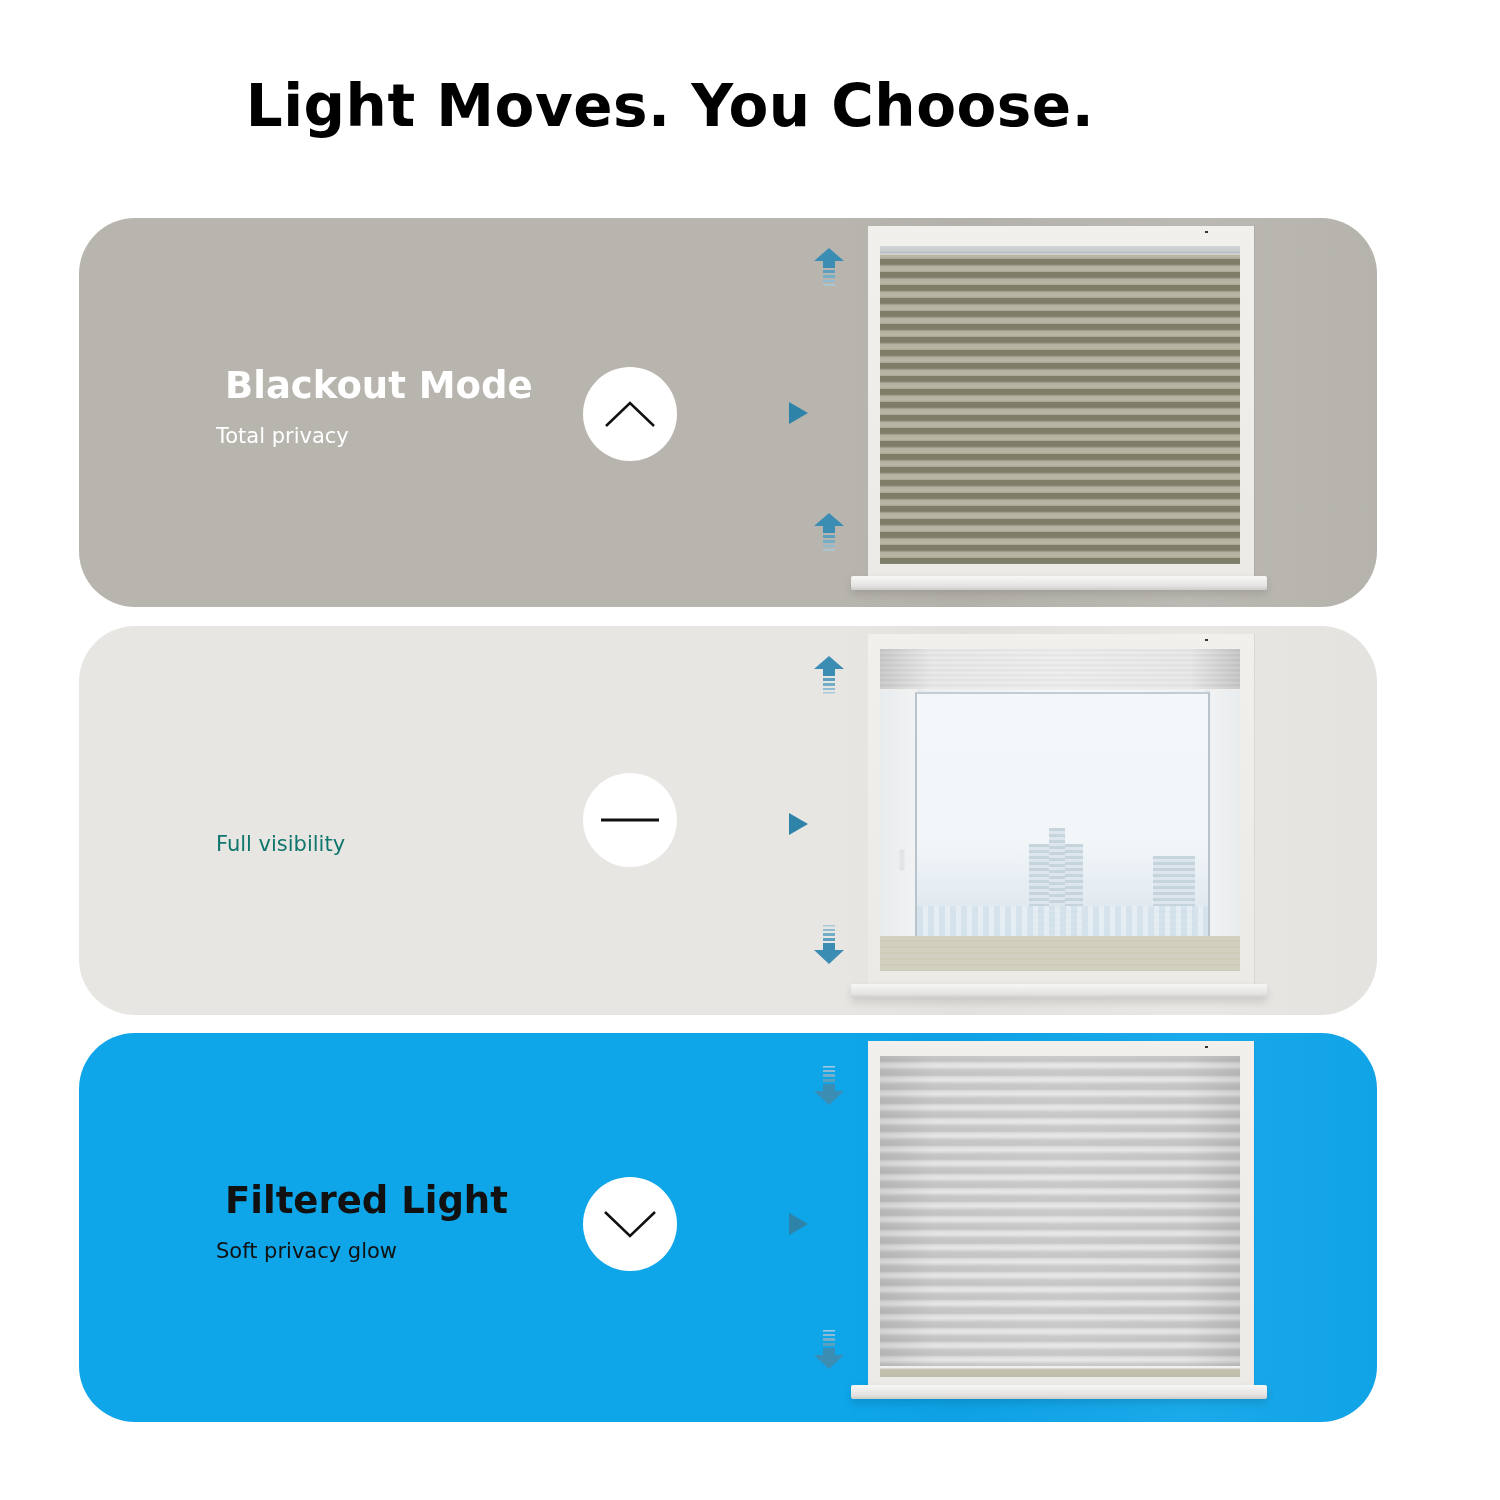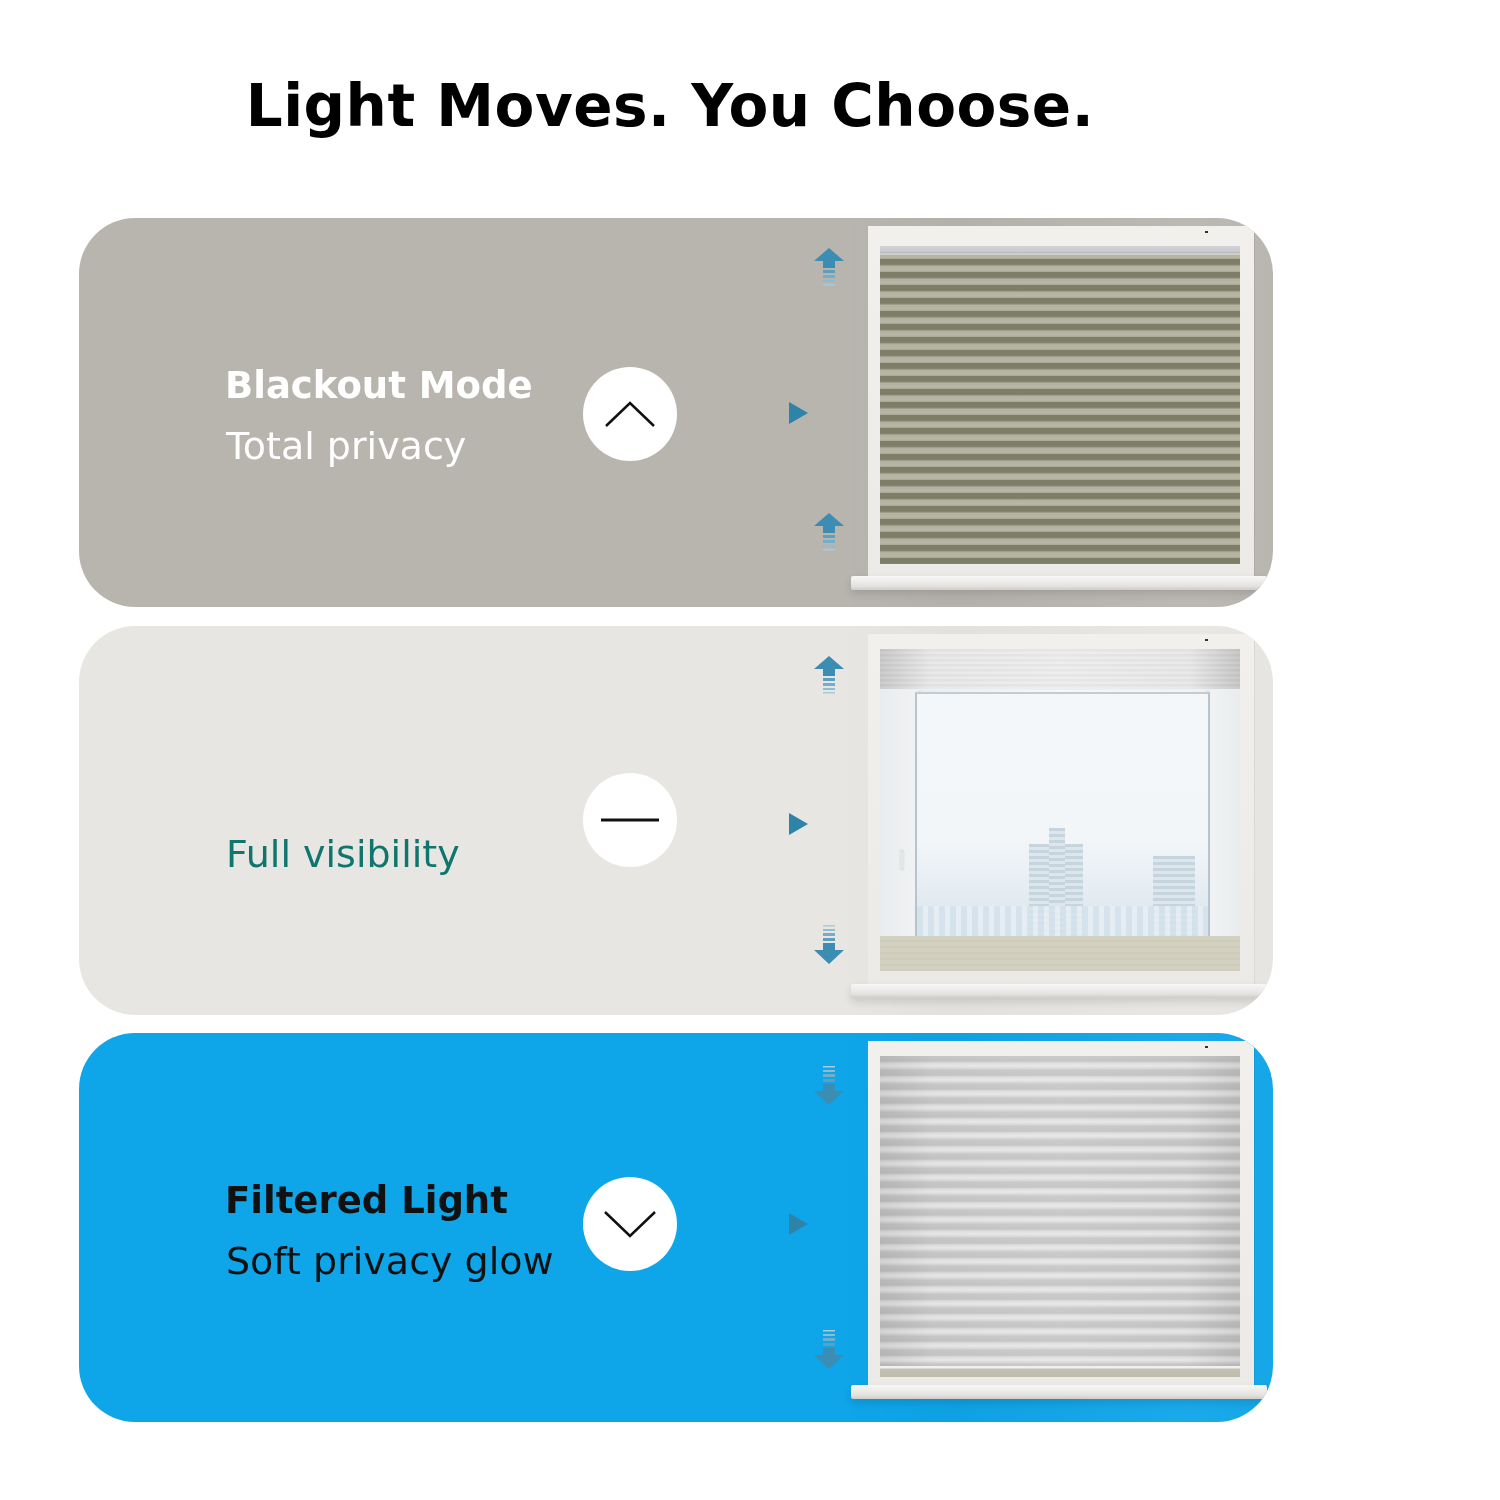--- a/index.html
+++ b/index.html
@@ -6,34 +6,34 @@
   html, body { width: 1500px; height: 1500px; background: #ffffff; overflow: hidden; }
   body { position: relative; font-family: "DejaVu Sans", "Liberation Sans", sans-serif; }
 
   .page-title {
     position: absolute; left: 0; top: 72px; width: 1340px; text-align: center;
     font-size: 58px; font-weight: bold; color: #000; letter-spacing: 0.5px;
     font-family: "DejaVu Sans", sans-serif;
   }
 
   .card {
-    position: absolute; left: 79px; width: 1194px; height: 389px;
+    position: absolute; left: 79px; width: 1298px; height: 389px;
     border-radius: 56px; overflow: hidden;
   }
   .card .wall-shade {
     position: absolute; left: 760px; top: 0; width: 582px; height: 100%;
     background: linear-gradient(90deg, rgba(0,0,0,0) 0%, rgba(0,0,0,0.025) 20%, rgba(255,255,255,0.05) 60%, rgba(0,0,0,0.02) 100%);
   }
 
   .mode-title {
     position: absolute; left: 146px; font-size: 37px; font-weight: bold;
     font-family: "DejaVu Sans", sans-serif; white-space: nowrap;
   }
   .mode-sub {
-    position: absolute; left: 147px; font-size: 38px; font-weight: normal;
+    position: absolute; left: 137px; font-size: 21px; font-weight: normal;
     font-family: "DejaVu Sans", sans-serif; white-space: nowrap;
   }
 
   .mode-circle {
     position: absolute; left: 504px; width: 94px; height: 94px; border-radius: 50%;
     background: #ffffff; display: flex; align-items: center; justify-content: center;
   }
 
   .play-tri {
     position: absolute; left: 710px; width: 0; height: 0;

